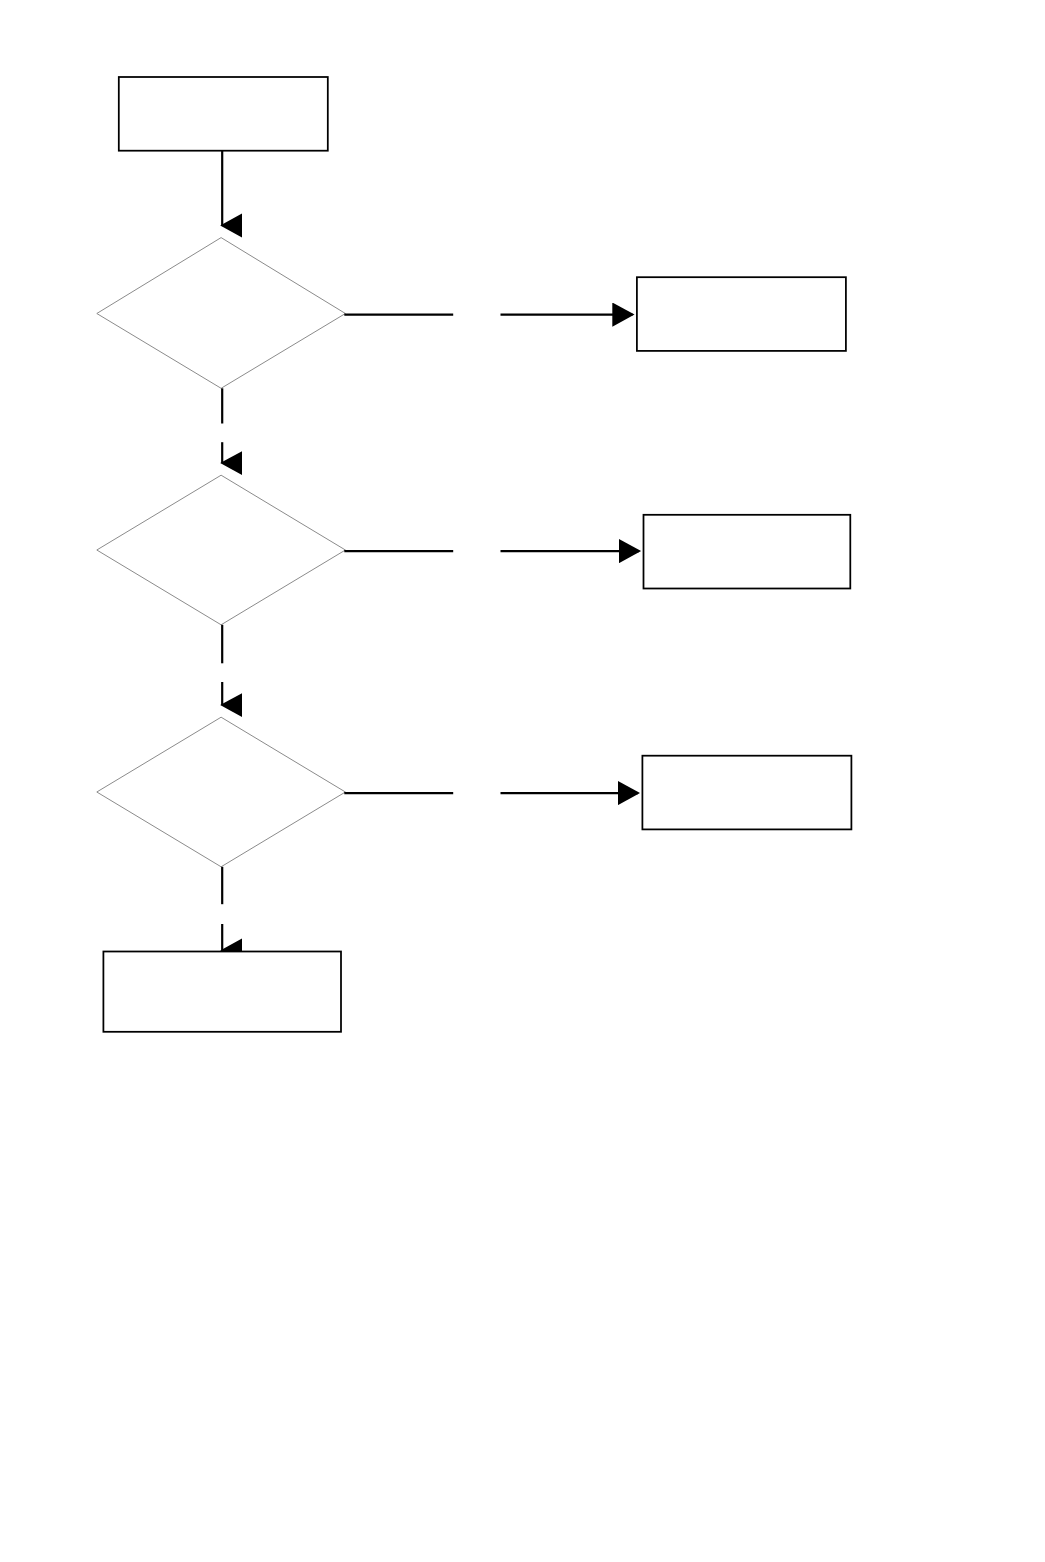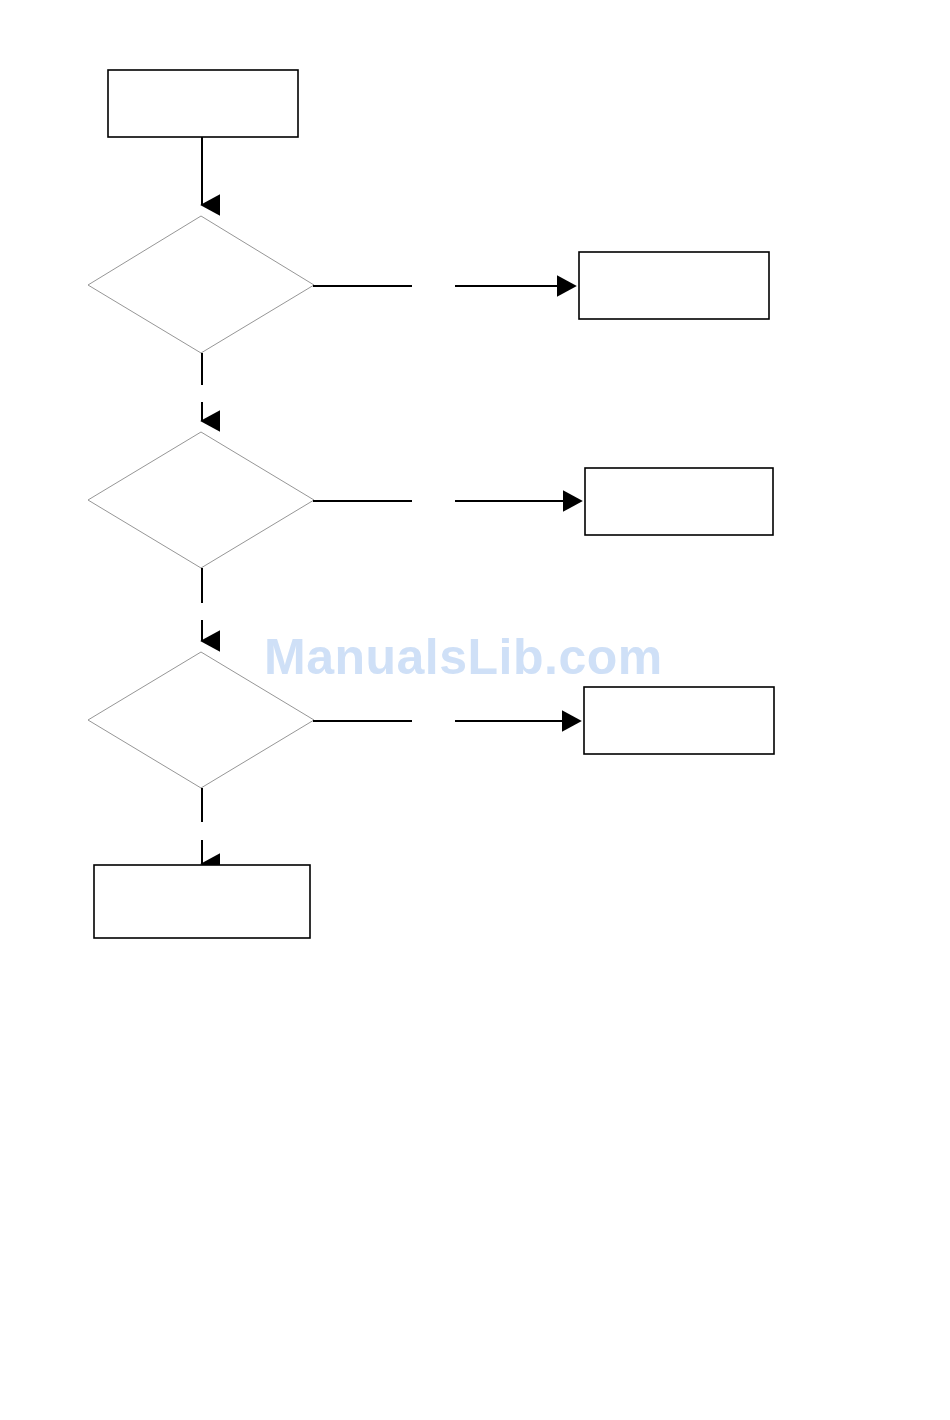--- a/index.html
+++ b/index.html
@@ -132,15 +132,14 @@
       <line x1="202" y1="840" x2="202" y2="864" stroke="#000000" stroke-width="2" marker-end="url(#arrow-down)"></line>
     </g>
 
     <g>
       <rect x="94" y="865" width="216" height="73" fill="#ffffff" stroke="#000000" stroke-width="1.6"></rect>
       <text class="shape-label" x="202" y="906" text-anchor="middle"></text>
     </g>
 
   </svg>
 
-  <div class="watermark">ManualsLib.com</div>
 
 </div>
 
 </body></html>

